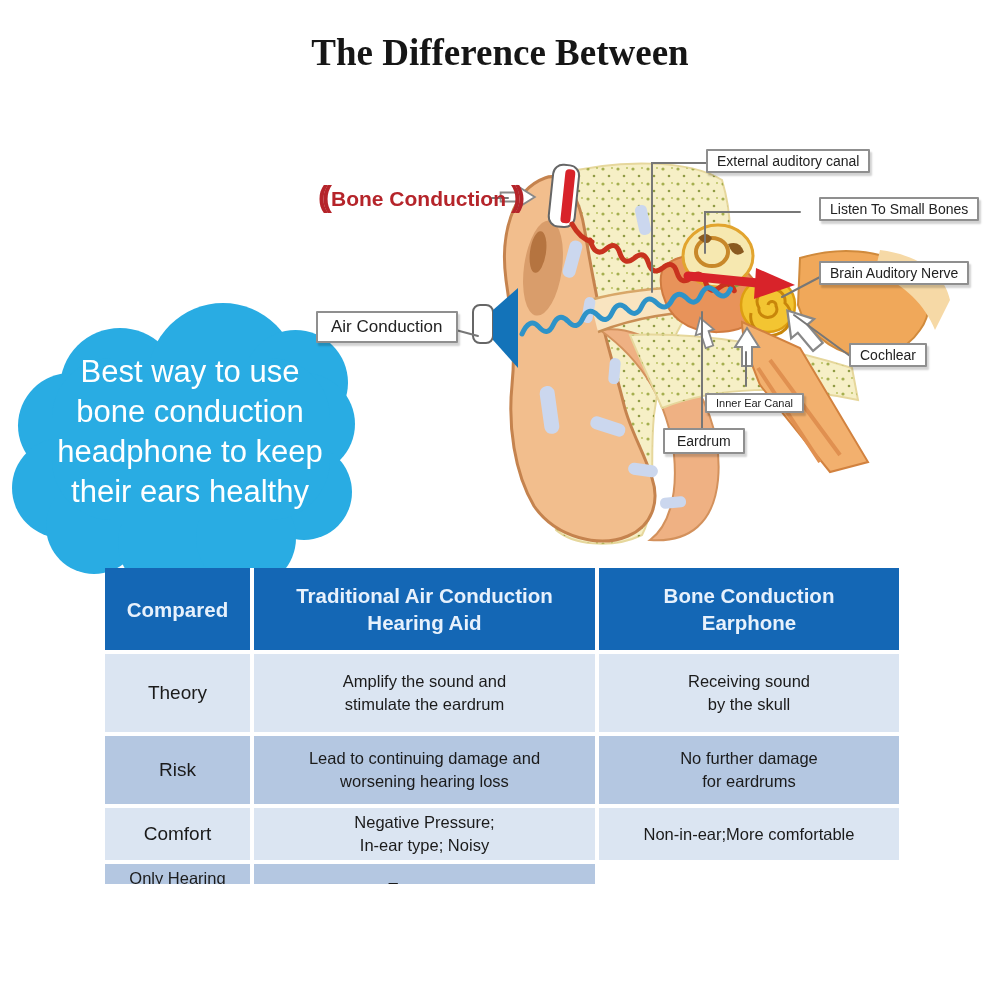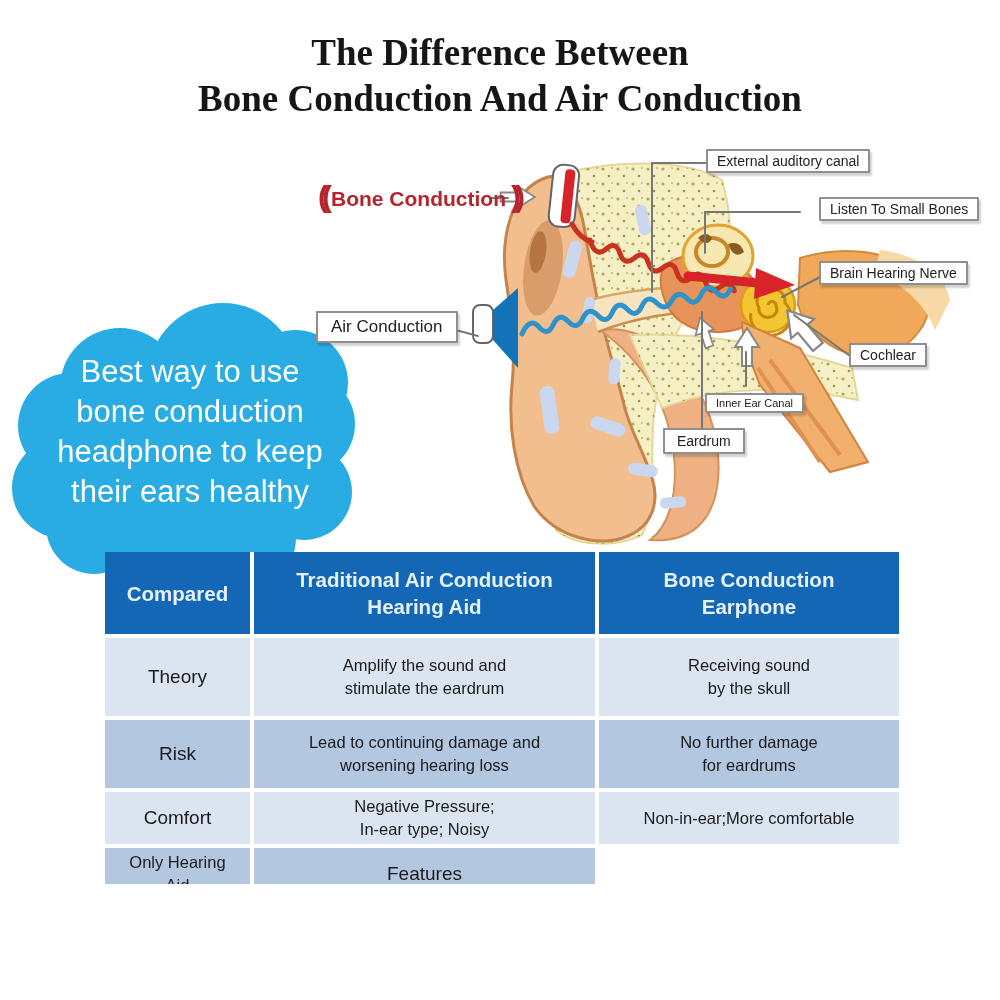--- a/index.html
+++ b/index.html
@@ -33,40 +33,39 @@
 
   
   .cloud{position:absolute;left:0;top:0;z-index:1;}
   .cloud-bump{position:absolute;border-radius:50%;}
   .cloud-center{position:absolute;border-radius:60px;}
   .cloud-text{position:absolute;left:30px;top:352px;width:320px;z-index:2;
               text-align:center;color:#fff;font-size:31px;line-height:40px;
               white-space:pre-line;font-weight:400;}
 
   
-  .cmp-table{position:absolute;left:105px;top:552px;z-index:3;display:grid;
+  .cmp-table{position:absolute;left:105px;top:568px;z-index:3;display:grid;
              grid-template-columns:145px 341px 300px;
              grid-template-rows:82px 78px 68px 52px 52px;
              gap:4px;background:#fff;}
   .cmp-table>div{display:flex;align-items:center;justify-content:center;
                  text-align:center;white-space:pre-line;}
   .th{background:#1467b5;color:#e7f1fc;font-weight:700;font-size:20.5px;line-height:27px;}
   .row-light{background:#dbe5f2;}
   .row-dark{background:#b4c7e1;}
   .rlabel{font-size:19px;color:#1b1b1b;}
   .rcell{font-size:16.5px;line-height:23px;color:#1b1b1b;padding:2px 16px;}
 </style>
 </head>
 <body>
 
 <div id="page">
 
   <div class="title">
     <div>The Difference Between</div>
-    <div>Bone Conduction And Air Conduction</div>
   </div>
 
   <div class="cloud">
     <div class="cloud-bump" style="left:60px;top:328px;width:120px;height:120px;background:#29ace3"></div>
     <div class="cloud-bump" style="left:148px;top:303px;width:150px;height:150px;background:#29ace3"></div>
     <div class="cloud-bump" style="left:243px;top:330px;width:105px;height:105px;background:#29ace3"></div>
     <div class="cloud-bump" style="left:18px;top:373px;width:105px;height:105px;background:#29ace3"></div>
     <div class="cloud-bump" style="left:12px;top:438px;width:100px;height:100px;background:#29ace3"></div>
     <div class="cloud-bump" style="left:253px;top:373px;width:102px;height:102px;background:#29ace3"></div>
     <div class="cloud-bump" style="left:256px;top:444px;width:96px;height:96px;background:#29ace3"></div>
@@ -207,21 +206,21 @@
   </svg>
 
   <div class="bone-label">
     <span class="paren">((</span>
     <span class="txt">Bone Conduction</span>
     <span class="paren r">))</span>
   </div>
 
   <div class="callout" id="co-external">External auditory canal</div>
   <div class="callout" id="co-listen">Listen To Small Bones</div>
-  <div class="callout" id="co-brain">Brain Hearing Nerve</div>
+  <div class="callout" id="co-brain">Brain Auditory Nerve</div>
   <div class="callout" id="co-cochlear">Cochlear</div>
   <div class="callout" id="co-inner">Inner Ear Canal</div>
   <div class="callout" id="co-eardrum">Eardrum</div>
   <div class="callout" id="co-air">Air Conduction</div>
 
   <div class="cmp-table">
     <div class="th">Compared</div>
     <div class="th">Traditional Air Conduction
 Hearing Aid</div>
     <div class="th">Bone Conduction

